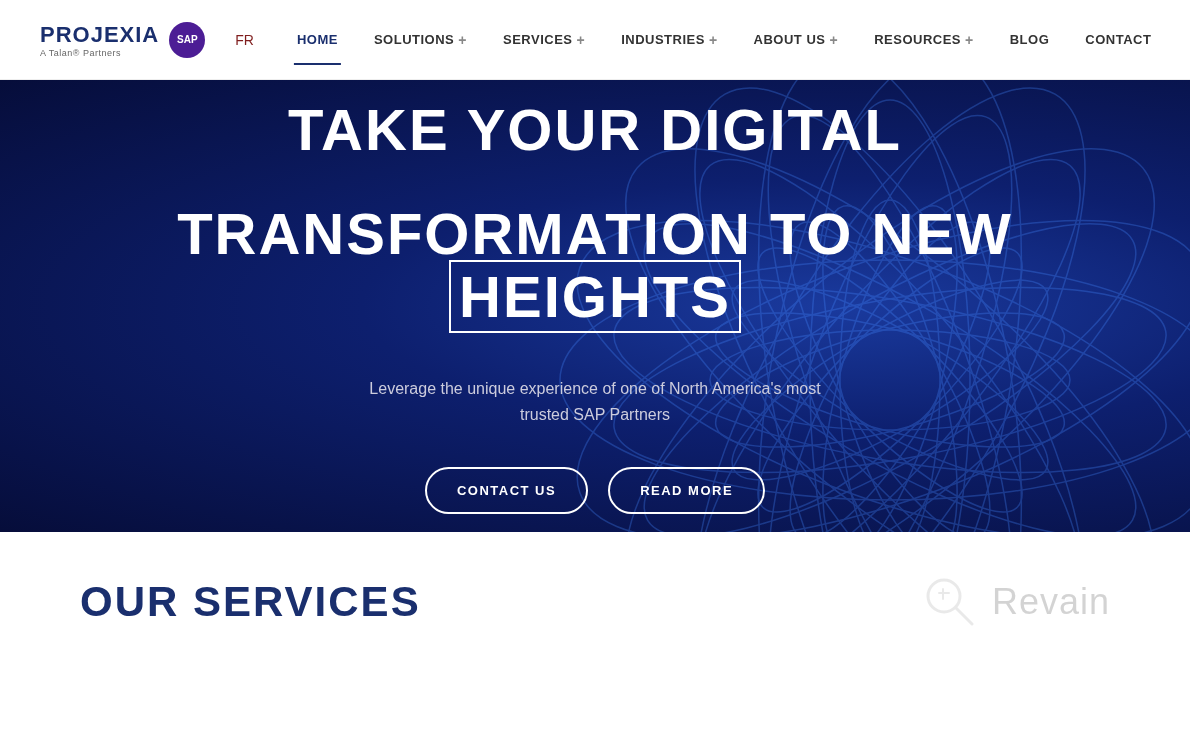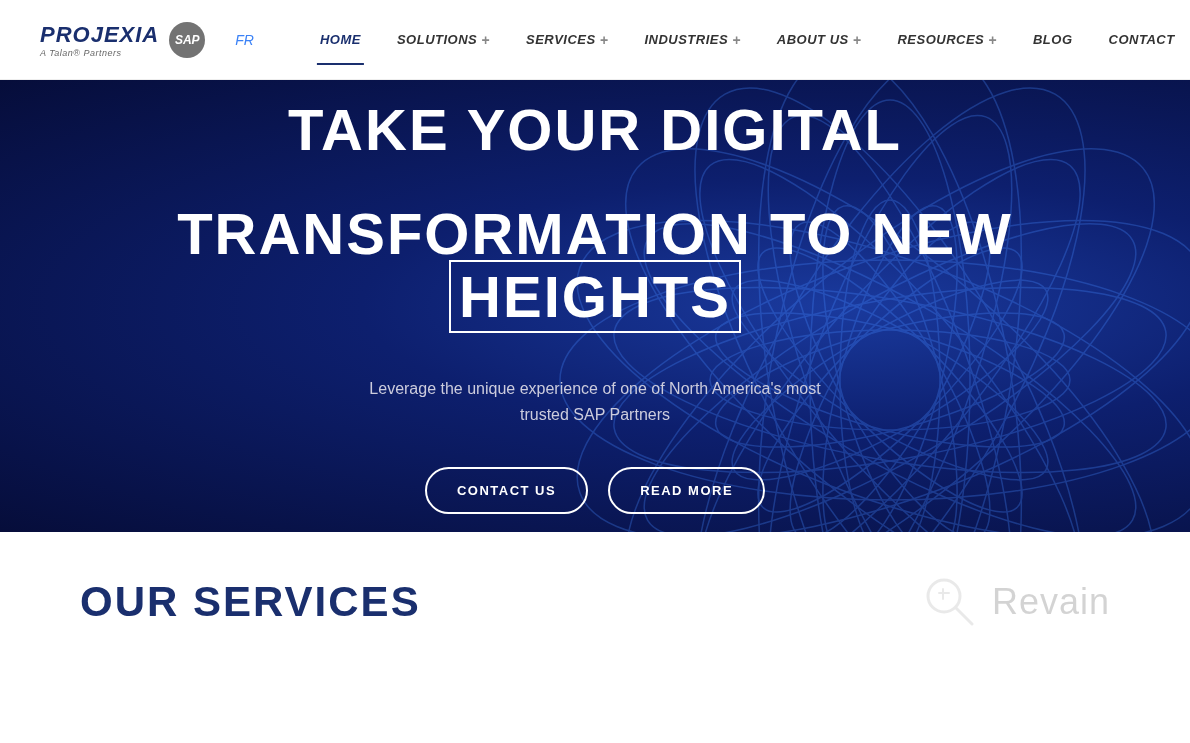--- a/index.html
+++ b/index.html
@@ -8,21 +8,20 @@
     
     header {
       display: flex;
       align-items: center;
       padding: 0 40px;
       height: 80px;
       background: #fff;
       border-bottom: 1px solid #eee;
       position: relative;
       z-index: 10;
-      font-style: italic;
     }
     .logo-area {
       display: flex;
       align-items: center;
       gap: 10px;
       margin-right: 30px;
     }
     .logo-text {
       display: flex;
       flex-direction: column;
@@ -35,34 +34,34 @@
     }
     .logo-sub {
       font-size: 9px;
       color: #666;
       letter-spacing: 0.5px;
     }
     .logo-circle {
       width: 36px;
       height: 36px;
       border-radius: 50%;
-      background: #737373;
+      background: #4c1d95;
       display: flex;
       align-items: center;
       justify-content: center;
       color: white;
-      font-size: 12px;
+      font-size: 10px;
       font-weight: bold;
       flex-shrink: 0;
     }
     .lang-switcher {
       font-size: 14px;
-      color: #3b82f6;
+      color: #7f1d1d;
       font-weight: 500;
-      margin-right: 48px;
+      margin-right: 25px;
       cursor: pointer;
     }
     nav {
       display: flex;
       align-items: center;
       gap: 0;
       flex: 1;
       justify-content: center;
     }
     .nav-item {

